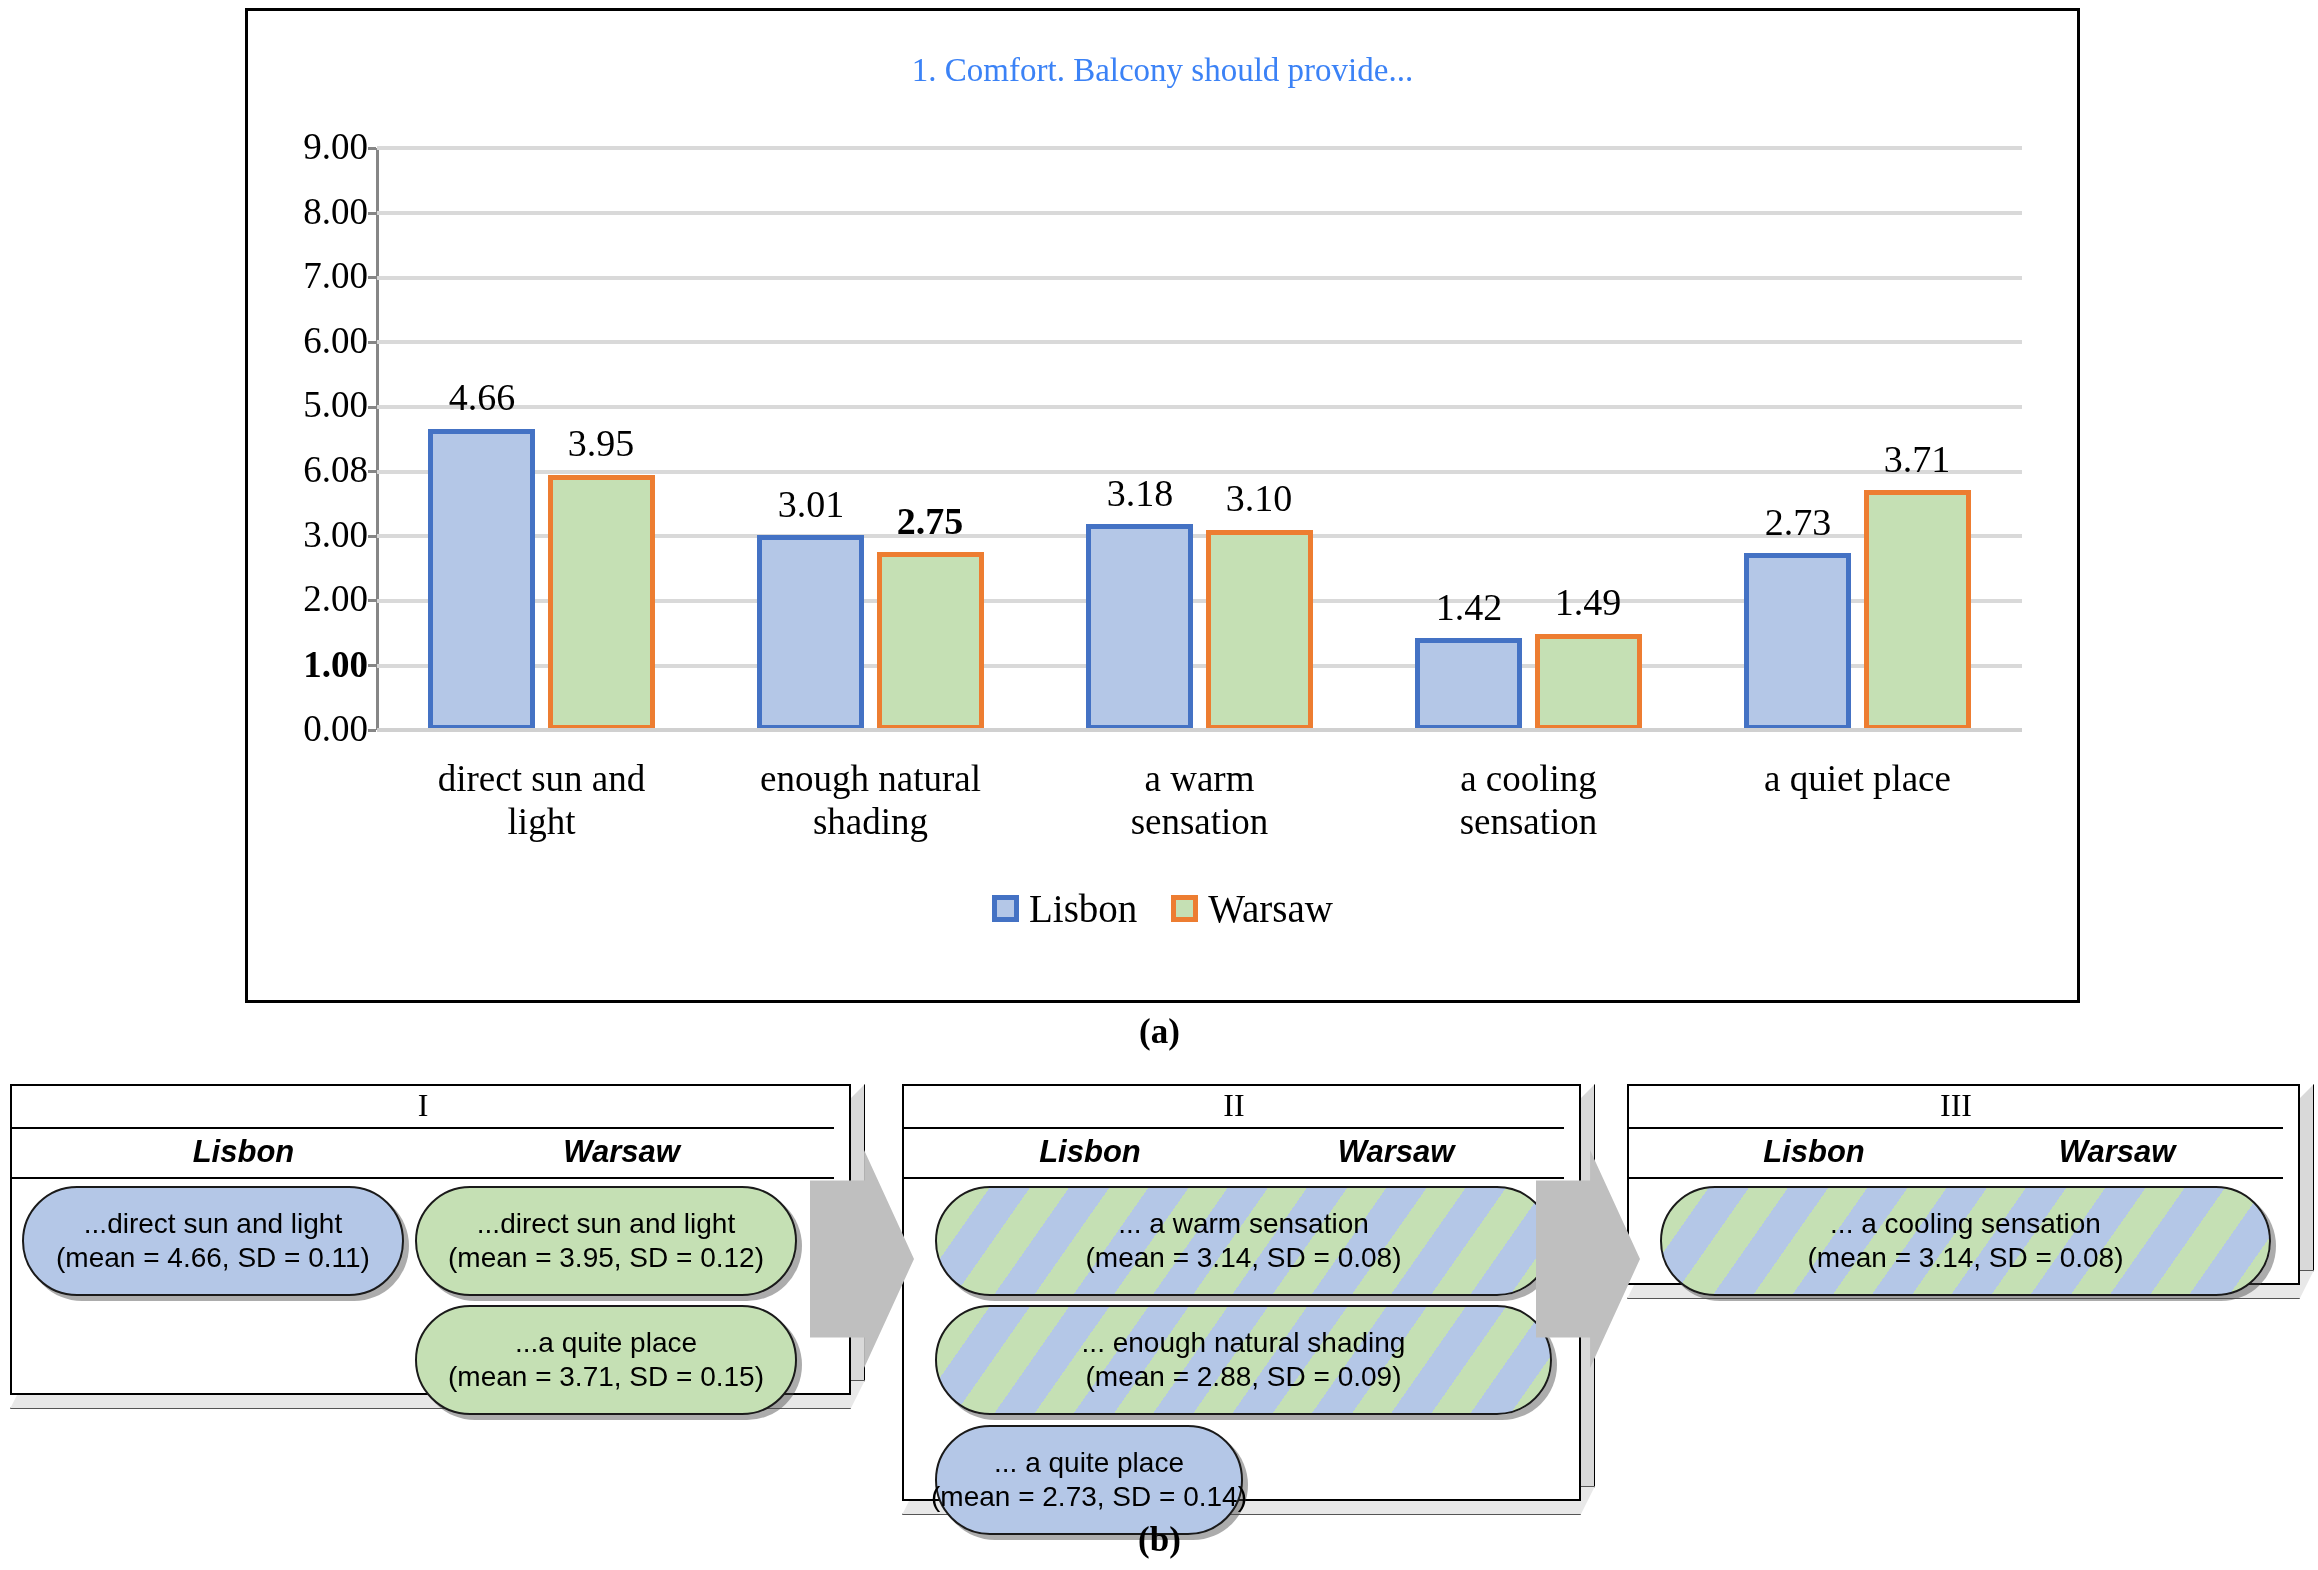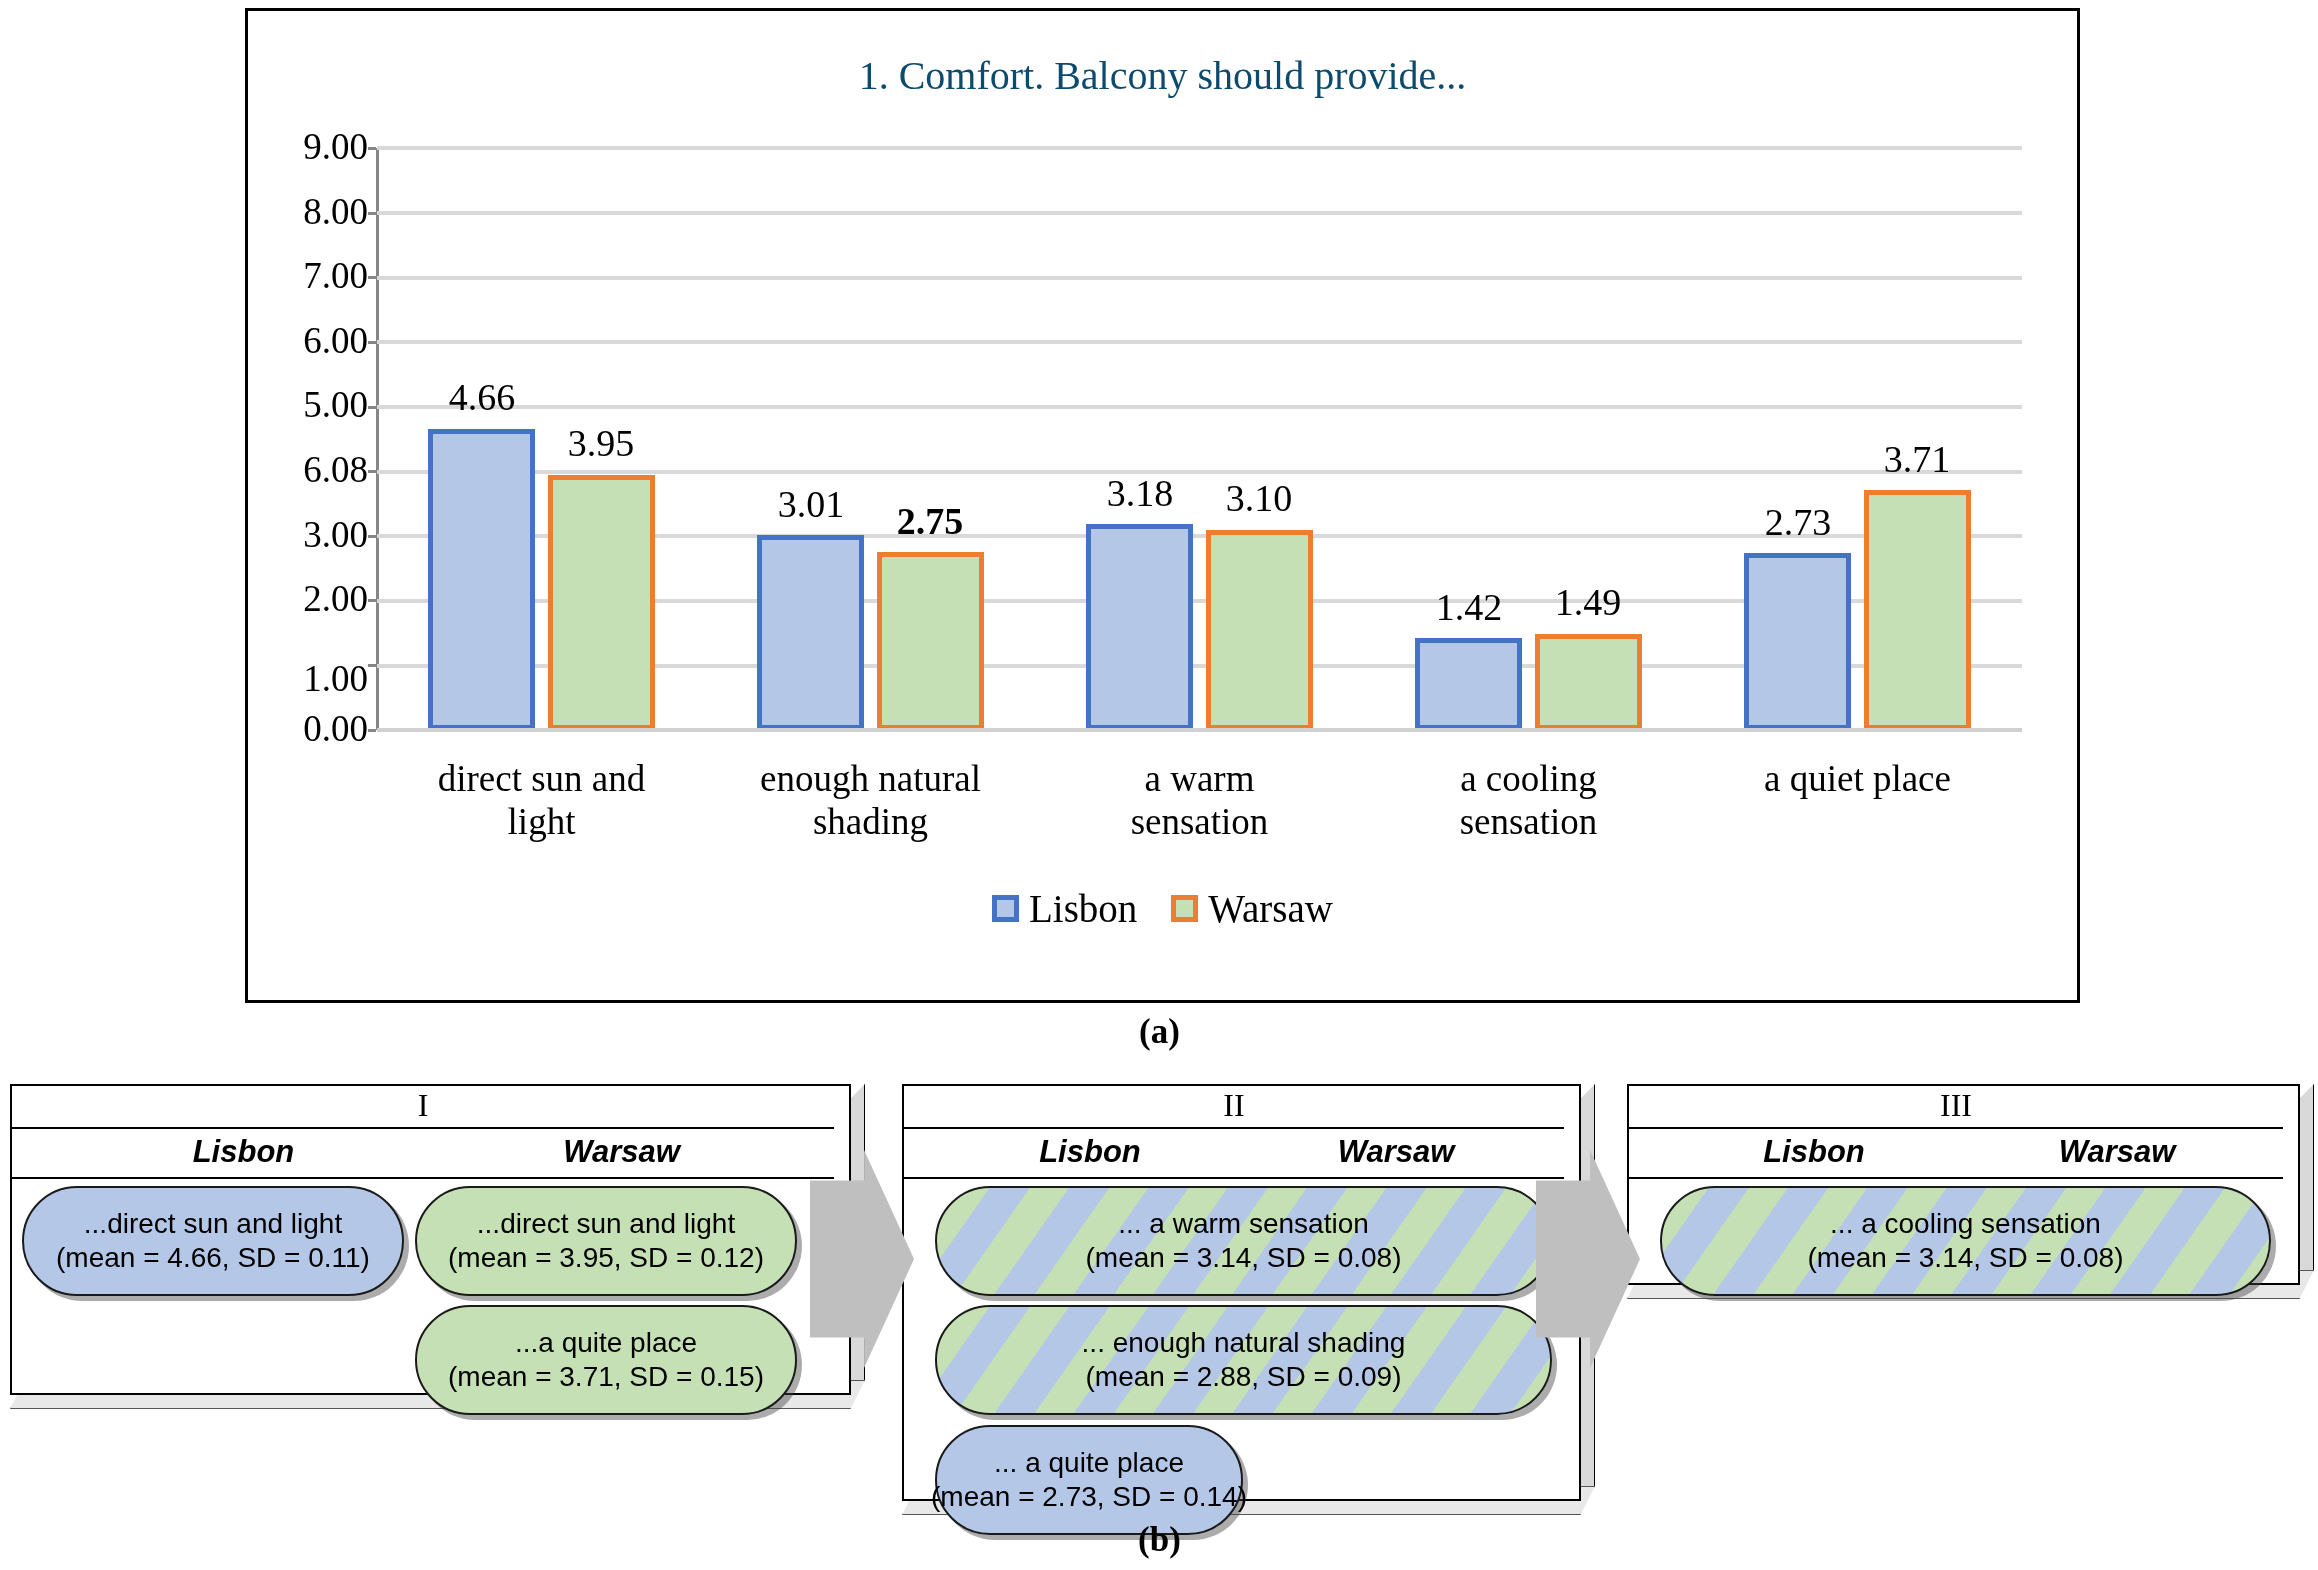--- a/index.html
+++ b/index.html
@@ -3,21 +3,21 @@
 <meta charset="utf-8">
 <style>
   html,body{margin:0;padding:0;background:#ffffff;}
   body{width:2319px;height:1571px;position:relative;
        font-family:"Liberation Serif",serif;color:#000;overflow:hidden;}
 
   
   #chart-frame{position:absolute;left:245px;top:7.8px;width:1835px;height:995px;
                border:3.4px solid #000;background:#fff;box-sizing:border-box;}
   #chart-title{position:absolute;left:0;top:41px;width:100%;text-align:center;
-               font-size:40px;font-family:"Liberation Serif",serif;color:#0c4a6e;}
+               font-size:33px;font-family:"Liberation Serif",serif;color:#3b82f6;}
 
   
   #plot{position:absolute;left:129px;top:137px;width:1645px;height:582px;}
   #plot-inner{position:absolute;left:0;top:0;right:0;bottom:0;}
   .gridline{position:absolute;left:0;width:100%;height:3.9px;background:#d9d9d9;}
   #axis-y{position:absolute;left:-1.1px;top:0;width:2.8px;height:100%;background:#868686;}
   .ytick{position:absolute;left:-9px;width:7.8px;height:2.8px;background:#868686;}
   .ylabel{position:absolute;right:1654px;width:145px;text-align:right;
           font-size:37px;line-height:1;color:#000;white-space:nowrap;}
   .bar{position:absolute;bottom:0;box-sizing:border-box;}
@@ -111,21 +111,21 @@
         <div class="ytick" style="top: 322px;"></div>
         <div class="ylabel" style="top: 303px;">6.08</div>
         <div class="gridline" style="top: 386px;"></div>
         <div class="ytick" style="top: 387px;"></div>
         <div class="ylabel" style="top: 368px;">3.00</div>
         <div class="gridline" style="top: 451px;"></div>
         <div class="ytick" style="top: 451px;"></div>
         <div class="ylabel" style="top: 432px;">2.00</div>
         <div class="gridline" style="top: 516px;"></div>
         <div class="ytick" style="top: 516px;"></div>
-        <div class="ylabel" style="top: 512px;">1.00</div>
+        <div class="ylabel" style="top: 498px; font-weight: bold;">1.00</div>
         <div class="gridline" style="top: 580px;"></div>
         <div class="ytick" style="top: 581px;"></div>
         <div class="ylabel" style="top: 562px;">0.00</div>
         <div class="bar lisbon" style="left: 51px; width: 107px; height: 301px;"></div>
         <div class="barval" style="left: 21px; top: 230px;">4.66</div>
         <div class="bar warsaw" style="left: 171px; width: 107px; height: 255px;"></div>
         <div class="barval" style="left: 140px; top: 276px;">3.95</div>
         <div class="bar lisbon" style="left: 380px; width: 107px; height: 195px;"></div>
         <div class="barval" style="left: 350px; top: 337px;">3.01</div>
         <div class="bar warsaw" style="left: 500px; width: 107px; height: 178px;"></div>

